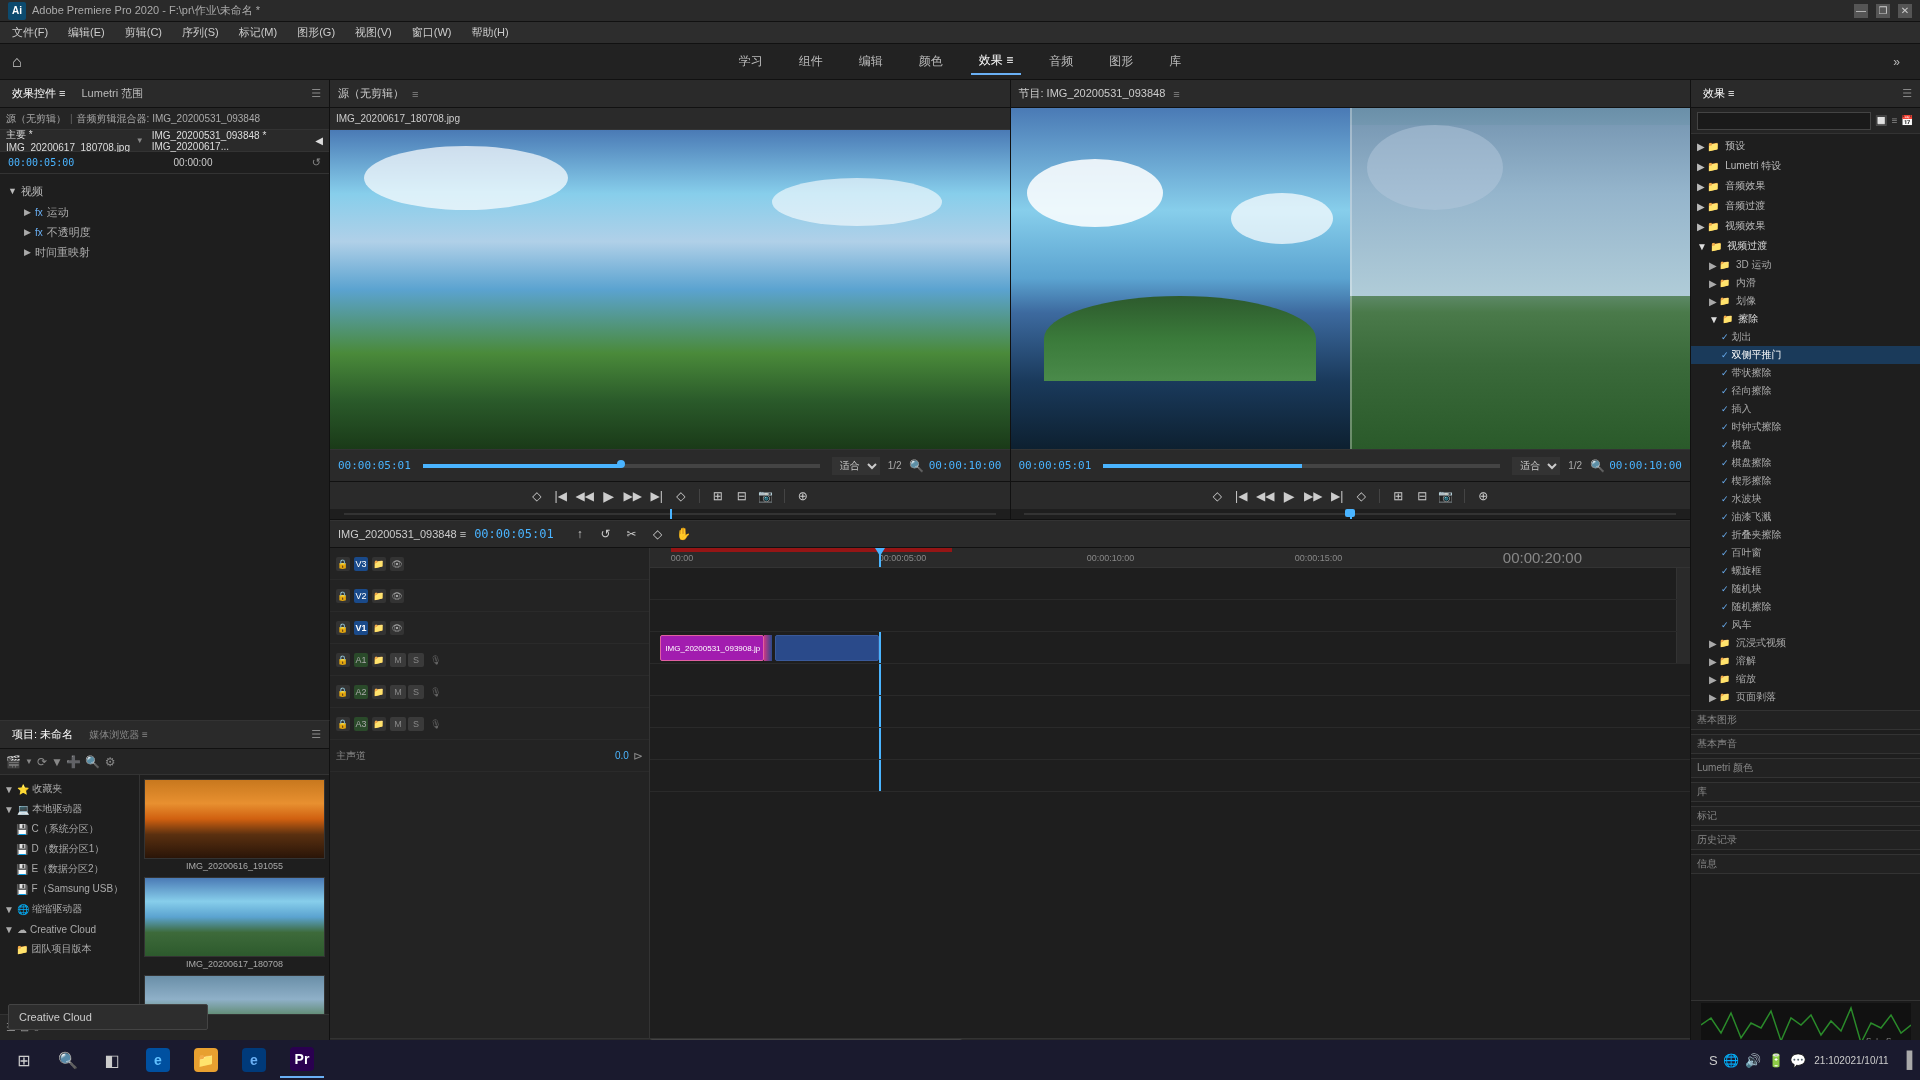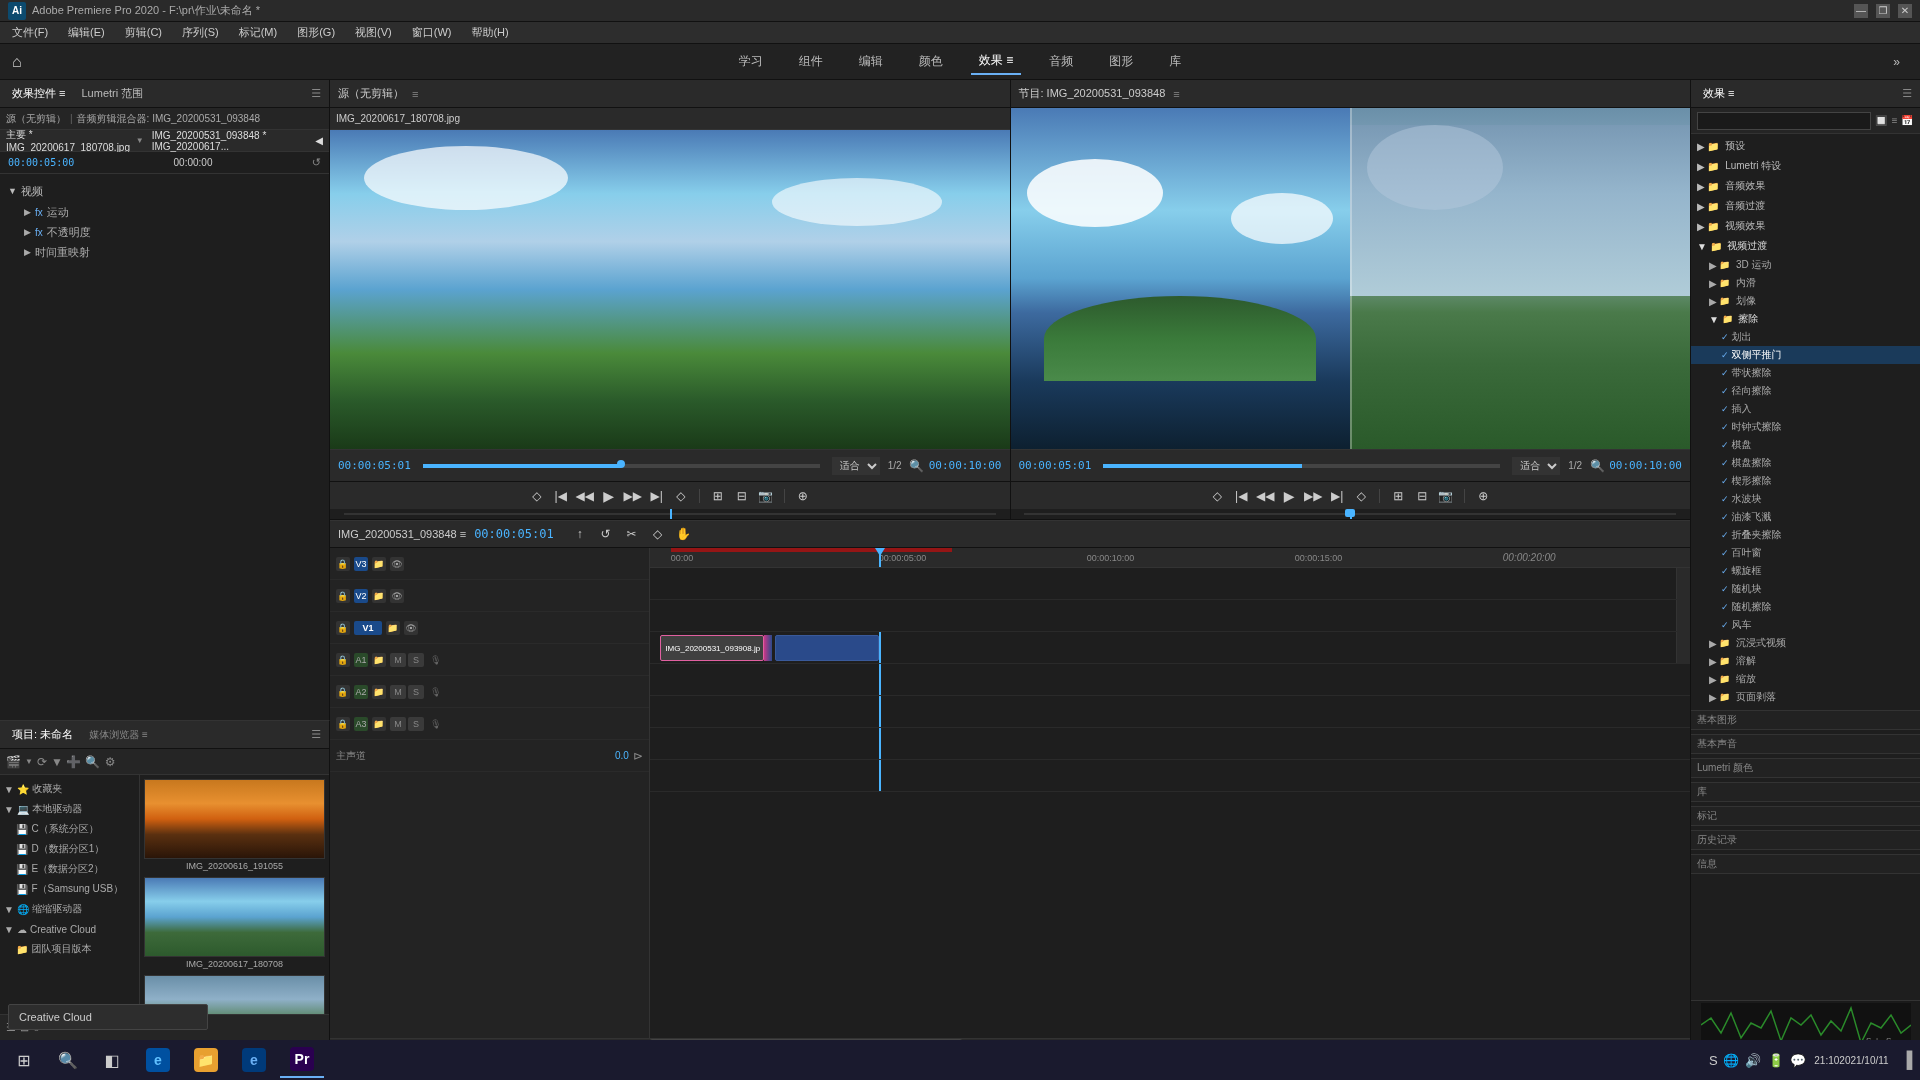--- a/index.html
+++ b/index.html
@@ -413,21 +413,21 @@
       height: 26px;
       top: 3px;
       border-radius: 2px;
       overflow: hidden;
       font-size: 9px;
       display: flex;
       align-items: center;
       padding: 0 4px;
       cursor: pointer;
     }
-    .clip-pink { background: #404040; color: #fff; border: 1px solid #e060a0; }
+    .clip-pink { background: #a21caf; color: #fff; border: 1px solid #e060a0; }
     .clip-blue { background: #2a4a8a; color: #ccc; border: 1px solid #3a5a9a; }
     #media-browser-content {
       flex: 1;
       display: flex;
       overflow: hidden;
     }
     #folder-tree {
       width: 140px;
       border-right: 1px solid #333;
       overflow-y: auto;
@@ -910,21 +910,21 @@
 
           <div class="track-label">
             <span style="width:14px; height:14px; background:#333; border-radius:2px; display:flex; align-items:center; justify-content:center; font-size:9px; cursor:pointer;">🔒</span>
             <span style="width:14px; height:14px; background:#1a4a8a; border-radius:2px; font-size:9px; display:flex; align-items:center; justify-content:center; color:white;">V2</span>
             <span style="width:14px; height:14px; background:#333; border-radius:2px; font-size:9px; display:flex; align-items:center; justify-content:center;">📁</span>
             <span style="width:14px; height:14px; background:#333; border-radius:2px; font-size:9px; display:flex; align-items:center; justify-content:center;">👁</span>
           </div>
 
           <div class="track-label">
             <span style="width:14px; height:14px; background:#333; border-radius:2px; display:flex; align-items:center; justify-content:center; font-size:9px; cursor:pointer;">🔒</span>
-            <span style="width:28px; height:14px; background:#1a4a8a; border-radius:2px; font-size:9px; display:flex; align-items:center; justify-content:center; color:white;font-weight:bold;">V1</span>
+            <span style="width:14px; height:14px; background:#1a4a8a; border-radius:2px; font-size:9px; display:flex; align-items:center; justify-content:center; color:white;font-weight:bold;">V1</span>
             <span style="width:14px; height:14px; background:#333; border-radius:2px; font-size:9px; display:flex; align-items:center; justify-content:center;">📁</span>
             <span style="width:14px; height:14px; background:#333; border-radius:2px; font-size:9px; display:flex; align-items:center; justify-content:center;">👁</span>
           </div>
 
           <div class="track-label audio">
             <span style="width:14px; height:14px; background:#333; border-radius:2px; display:flex; align-items:center; justify-content:center; font-size:9px;">🔒</span>
             <span style="width:14px; height:14px; background:#2a4a2a; border-radius:2px; font-size:9px; display:flex; align-items:center; justify-content:center; color:#aaa;">A1</span>
             <span style="width:14px; height:14px; background:#333; border-radius:2px; font-size:9px; display:flex; align-items:center; justify-content:center;">📁</span>
             <div class="track-m-s">
               <div class="track-m">M</div>
@@ -962,21 +962,21 @@
           </div>
         </div>
 
         <div id="timeline-tracks">
 
           <div id="timeline-ruler">
             <span style="position:absolute; left:2%; font-size:9px; color:#888;">00:00</span>
             <span style="position:absolute; left:22%; font-size:9px; color:#888;">00:00:05:00</span>
             <span style="position:absolute; left:42%; font-size:9px; color:#888;">00:00:10:00</span>
             <span style="position:absolute; left:62%; font-size:9px; color:#888;text-align:right;">00:00:15:00</span>
-            <span style="position:absolute; left:82%; font-size:10px; color:#888;font-style:italic;">00:00:20:00</span>
+            <span style="position:absolute; left:82%; font-size:15px; color:#888;">00:00:20:00</span>
 
             <div style="position:absolute; left:22%; top:0; width:2px; height:100%; background:#4ab4ff; z-index:5;">
               <div style="position:absolute; top:0; left:50%; transform:translateX(-50%); width:0; height:0; border-left:5px solid transparent; border-right:5px solid transparent; border-top:8px solid #4ab4ff;"></div>
             </div>
 
             <div style="position:absolute;left:2%;top:0;width:27%;height:4px;background:#ff0000;opacity:0.5;"></div>
           </div>
 
           <div class="track-row" style="height:32px; border-bottom:1px solid #2a2a2a;">
             <div style="position:absolute;right:0;top:0;bottom:0;width:14px;background:#2a2a2a;border-left:1px solid #333;"></div>

